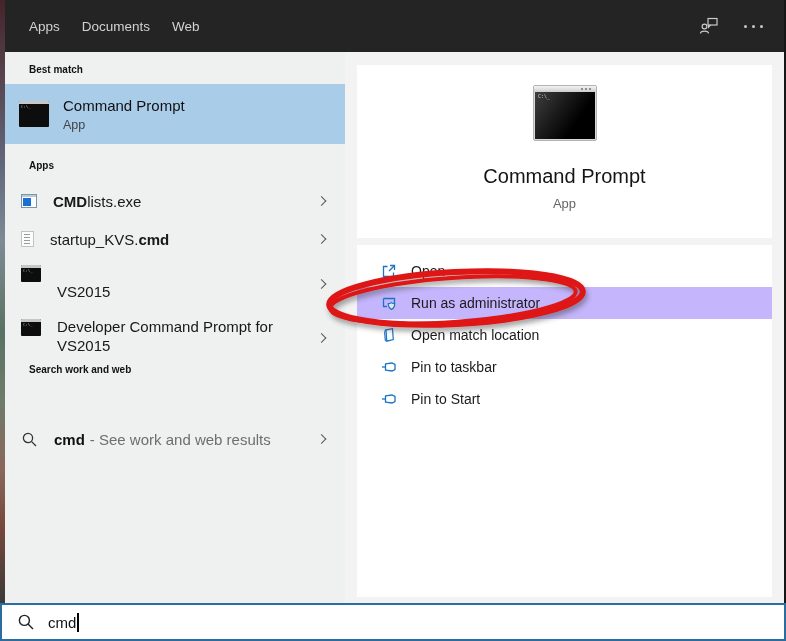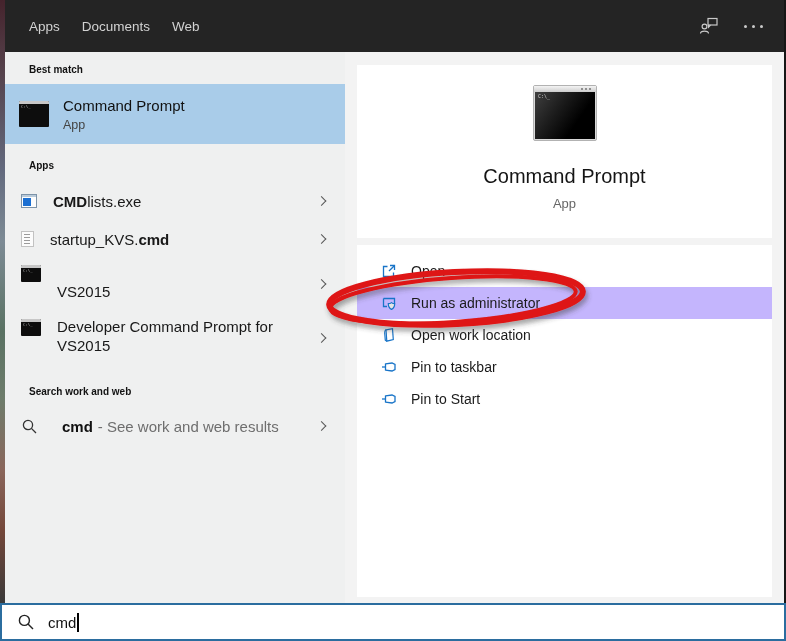--- a/index.html
+++ b/index.html
@@ -37,39 +37,39 @@
   .ellipsis .dot { width:3px; height:3px; border-radius:50%; background:#c9c9c9; }
 
   
   .left-panel {
     position:absolute; left:5px; top:52px; width:340px; height:551px;
     background:#eff0f0;
   }
   .section-header { position:absolute; left:24px; font-size:10px; font-weight:bold; color:#121212; }
   .bm-header { top:12px; }
   .apps-header { top:108px; }
-  .sw-header { top:334px; }
+  .sw-header { top:312px; }
 
   .bm-row {
     position:absolute; left:0; top:32px; width:340px; height:60px;
     background:#a9cce9; display:flex; align-items:center; padding-left:14px;
   }
   .bm-text { margin-left:14px; }
   .bm-title { font-size:15px; color:#111; }
   .bm-sub { font-size:12.5px; color:#444; margin-top:4px; }
 
   .app-row {
     position:absolute; left:0; width:340px; display:flex; align-items:center;
     padding-left:16px;
   }
   .row-1 { top:134px; height:30px; }
   .row-2 { top:172px; height:30px; }
   .row-3 { top:208px; height:48px; align-items:flex-start; padding-top:3px; }
   .row-4 { top:262px; height:48px; align-items:flex-start; padding-top:3px; }
-  .sug-row { top:359px; height:30px;gap:8px; }
+  .sug-row { top:372px; height:30px; }
   .item-text { font-size:15px; color:#181818; margin-left:16px; }
   .item-text b { font-weight:bold; }
   .two-line { width:250px; line-height:19px; }
   .sug-query { font-weight:600; color:#111; }
   .sug-rest { color:#6e6e6e; margin-left:5px; font-weight:normal; }
   .chev {
     position:absolute; right:20px; top:50%; width:7px; height:7px;
     border-top:1.6px solid #575757; border-right:1.6px solid #575757;
     transform:translateY(-50%) rotate(45deg);
   }
@@ -240,21 +240,21 @@
           <path d="M2.5 3.5 H13.5 V8 M2.5 3.5 V11.5 H6" fill="none" stroke="#1874c8" stroke-width="1.3"></path>
           <path d="M10.5 7.6 C11.5 8.4 12.6 8.7 13.7 8.7 C13.7 11.2 12.6 13.3 10.5 14.4 C8.4 13.3 7.3 11.2 7.3 8.7 C8.4 8.7 9.5 8.4 10.5 7.6 Z" fill="#e5e5e5" stroke="#1874c8" stroke-width="1.2"></path>
         </svg>
         <span class="action-label">Run as administrator</span>
       </div>
       <div class="action-row">
         <svg class="aicon" width="16" height="16" viewBox="0 0 16 16">
           <path d="M5 2.8 L11.5 1.6 L12.3 12.6 L5.8 14.2 Z" fill="none" stroke="#1874c8" stroke-width="1.2"></path>
           <path d="M5 2.8 C3.8 3.6 3.6 4.8 3.7 6 L4.3 13.2 L5.8 14.2" fill="none" stroke="#1874c8" stroke-width="1.2"></path>
         </svg>
-        <span class="action-label">Open work location</span>
+        <span class="action-label">Open match location</span>
       </div>
       <div class="action-row">
         <svg class="aicon" width="16" height="16" viewBox="0 0 16 16">
           <line x1="1" y1="8" x2="4.5" y2="8" stroke="#1874c8" stroke-width="1.3"></line>
           <line x1="4.5" y1="4.5" x2="4.5" y2="11.5" stroke="#1874c8" stroke-width="1.3"></line>
           <path d="M4.5 4.8 L11 4 L14 5.5 V10.5 L11 12 L4.5 11.2" fill="none" stroke="#1874c8" stroke-width="1.3"></path>
         </svg>
         <span class="action-label">Pin to taskbar</span>
       </div>
       <div class="action-row">

